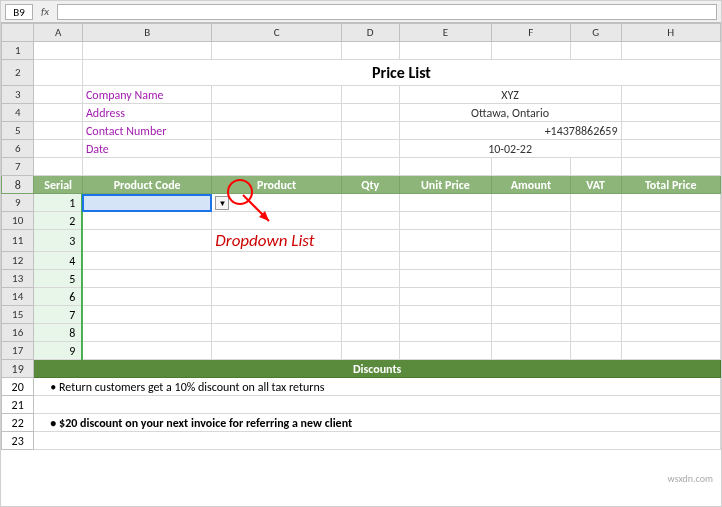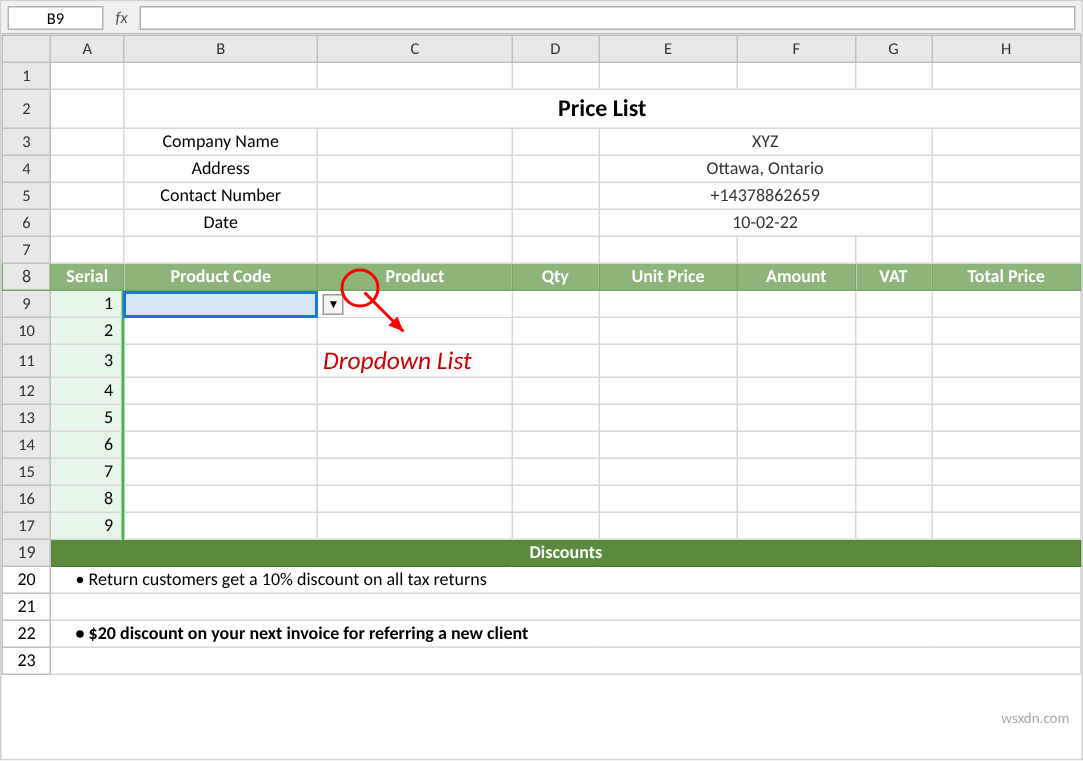--- a/index.html
+++ b/index.html
@@ -24,21 +24,21 @@
     .formula-bar {
       display: flex;
       align-items: center;
       height: 22px;
       background: #f0f0f0;
       border-bottom: 1px solid #c0c0c0;
       padding: 0 4px;
       gap: 4px;
     }
     .cell-ref {
-      width: 64px;
+      width: 28px;
       border: 1px solid #b0b0b0;
       background: white;
       height: 16px;
       font-size: 11px;
       text-align: center;
       line-height: 16px;
     }
     .formula-fx {
       font-size: 11px;
       color: #555;
@@ -104,22 +104,22 @@
     
     .title-cell {
       text-align: center;
       font-size: 16px;
       font-weight: bold;
       background: #fff;
     }
 
     
     .label-cell {
-      text-align: center;
-      color: #000000;
+      text-align: left;
+      color: #a21caf;
     }
     .value-cell {
       color: #333;
     }
 
     
     .header-row td {
       background: #8db57a;
       color: #fff;
       font-weight: bold;
@@ -245,21 +245,21 @@
           <td colspan="3" class="value-cell" style="text-align:center;">Ottawa, Ontario</td>
           <td></td>
         </tr>
 
         <tr>
           <td class="rn">5</td>
           <td></td>
           <td class="label-cell">Contact Number</td>
           <td></td>
           <td></td>
-          <td colspan="3" class="value-cell" style="text-align:center;">+14378862659</td>
+          <td colspan="3" class="value-cell" style="text-align:right;">+14378862659</td>
           <td></td>
         </tr>
 
         <tr>
           <td class="rn">6</td>
           <td></td>
           <td class="label-cell">Date</td>
           <td></td>
           <td></td>
           <td colspan="3" class="value-cell" style="text-align:center;">10-02-22</td>

